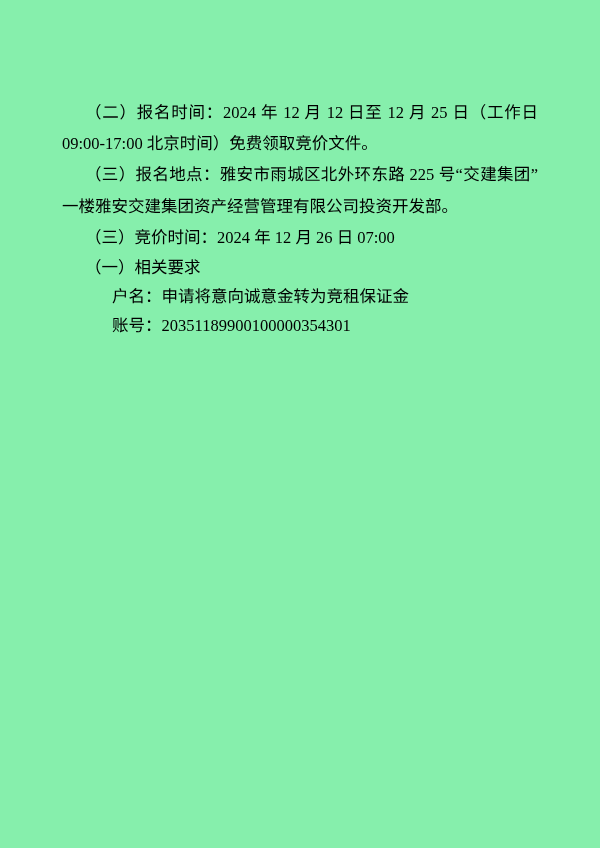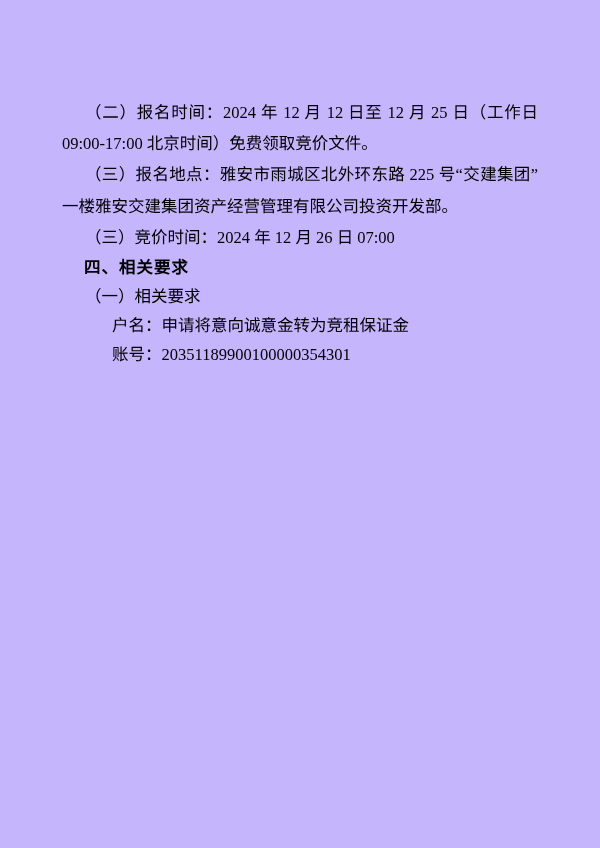--- a/index.html
+++ b/index.html
@@ -5,21 +5,21 @@
   html, body {
     margin: 0;
     padding: 0;
     background: #ffffff;
   }
   .page {
     position: relative;
     width: 600px;
     height: 848px;
     margin: 0 auto;
-    background: #c4b5fd;
+    background: #86efac;
     color: #000000;
     font-family: "Liberation Serif", "DejaVu Serif", serif;
     overflow: hidden;
   }
   .content {
     position: absolute;
     left: 62px;
     top: 97px;
     width: 476px;
     font-size: 16.5px;
@@ -53,21 +53,20 @@
   <div class="content">
 
     <p class="sp-a indent-paren">（二）报名时间：2024 年 12 月 12 日至 12 月 25 日（工作日 09:00-17:00 北京时间）免费领取竞价文件。</p>
 
     <p class="sp-a indent-paren">（三）报名地点：雅安市雨城区北外环东路 225 号“交建集团”一楼雅安交建集团资产经营管理有限公司投资开发部。</p>
 
 
     <p class="sp-a indent-paren">（三）竞价时间：2024 年 12 月 26 日 07:00</p>
 
 
-    <p class="sp-b section-heading">四、相关要求</p>
 
     <p class="sp-b indent-paren">（一）相关要求</p>
 
 
     <p class="sp-b indent-acct">户名：申请将意向诚意金转为竞租保证金</p>
 
     <p class="sp-b indent-acct">账号：20351189900100000354301</p>
 
   </div>
 </div>

